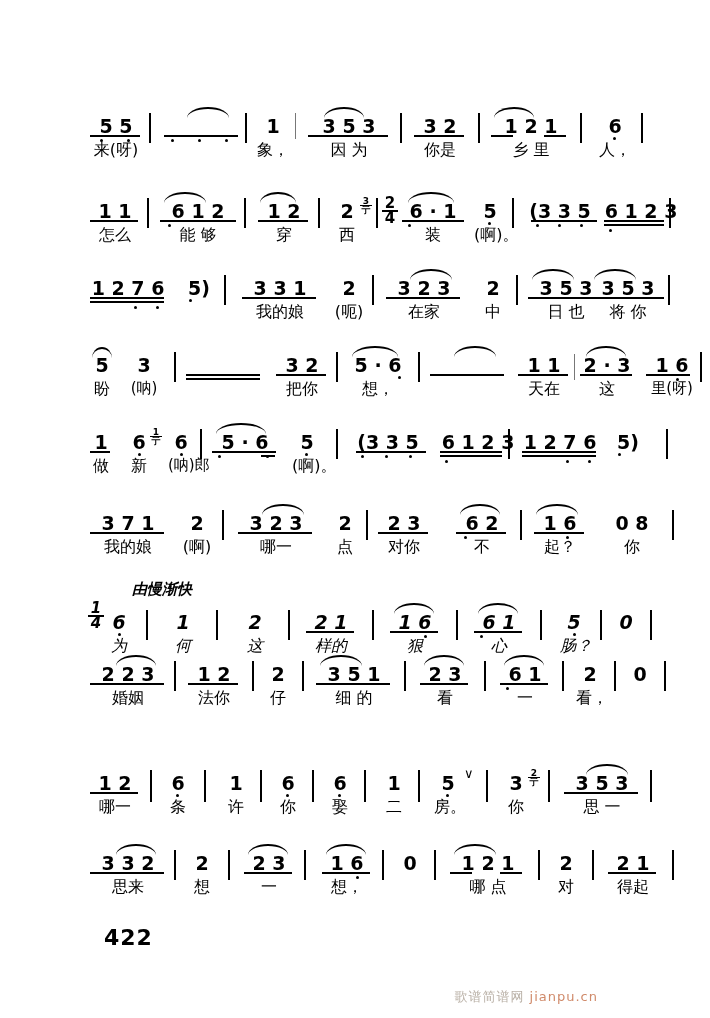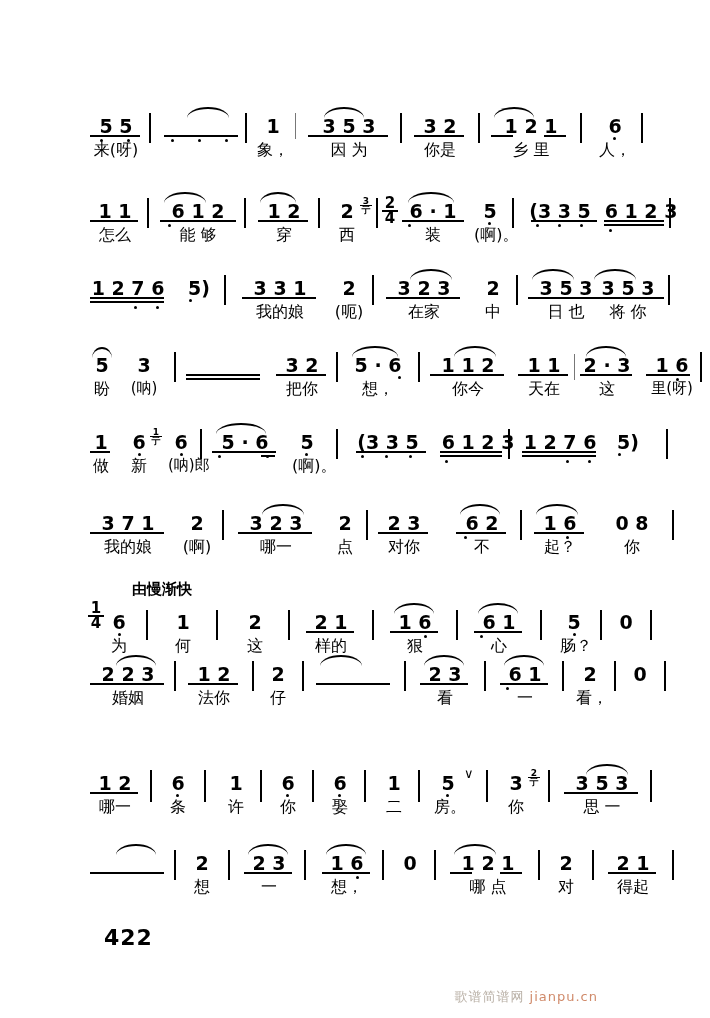--- a/index.html
+++ b/index.html
@@ -341,24 +341,20 @@
     <div class="bar" style="left:248px;top:7px;height:30px;"></div>
 
     <div class="cell" style="left:258px;top:10px;width:64px;">
       <div class="num">5 · 6</div>
       <div class="lyr">想，</div>
     </div>
     <div class="slur" style="left:264px;top:1px;width:46px;"></div>
     <div class="dotlow" style="left:310px;top:31px;"></div>
     <div class="bar" style="left:330px;top:7px;height:30px;"></div>
 
-    <div class="cell" style="left:340px;top:10px;width:80px;">
-      <div class="num">1 1 2</div>
-      <div class="lyr">你今</div>
-    </div>
     <div class="slur" style="left:366px;top:1px;width:42px;"></div>
     <div class="beam" style="left:342px;top:29px;width:74px;"></div>
 
     <div class="cell" style="left:428px;top:10px;width:56px;">
       <div class="num">1 1</div>
       <div class="lyr">天在</div>
     </div>
     <div class="beam" style="left:430px;top:29px;width:50px;"></div>
     <div class="bar light" style="left:486px;top:9px;height:26px;"></div>
 
@@ -500,21 +496,21 @@
     <div class="beam" style="left:446px;top:27px;width:50px;"></div>
     <div class="dotlow" style="left:478px;top:31px;"></div>
 
     <div class="cell" style="left:516px;top:8px;width:56px;">
       <div class="num">0 8</div>
       <div class="lyr">你</div>
     </div>
     <div class="bar" style="left:584px;top:5px;height:30px;"></div>
   </div>
 
-  <div class="system" style="top:580px;height:90px;">
+  <div class="system" style="top:580px;height:90px;font-style:italic;">
 
     <div class="tempo" style="left:44px;top:0px;">由慢渐快</div>
 
     <div class="timesig" style="left:0px;top:22px;width:16px;">
       <span class="tsnum">1</span>
       <span class="tsden">4</span>
     </div>
 
     <div class="cell" style="left:18px;top:32px;width:26px;">
       <div class="num">6</div>
@@ -589,20 +585,24 @@
     </div>
     <div class="beam" style="left:100px;top:27px;width:50px;"></div>
     <div class="bar" style="left:164px;top:5px;height:30px;"></div>
 
     <div class="cell" style="left:176px;top:8px;width:28px;">
       <div class="num">2</div>
       <div class="lyr">仔</div>
     </div>
     <div class="bar" style="left:214px;top:5px;height:30px;"></div>
 
+    <div class="cell" style="left:226px;top:8px;width:80px;">
+      <div class="num">3 5 1</div>
+      <div class="lyr">细  的</div>
+    </div>
     <div class="slur" style="left:232px;top:-1px;width:42px;"></div>
     <div class="beam" style="left:228px;top:27px;width:74px;"></div>
     <div class="bar" style="left:316px;top:5px;height:30px;"></div>
 
     <div class="cell" style="left:330px;top:8px;width:54px;">
       <div class="num">2 3</div>
       <div class="lyr">看</div>
     </div>
     <div class="slur" style="left:336px;top:-1px;width:40px;"></div>
     <div class="beam" style="left:332px;top:27px;width:48px;"></div>
@@ -693,20 +693,24 @@
       <div class="num">3 5 3</div>
       <div class="lyr">思  一</div>
     </div>
     <div class="slur" style="left:498px;top:-1px;width:42px;"></div>
     <div class="beam" style="left:476px;top:27px;width:74px;"></div>
     <div class="bar" style="left:562px;top:5px;height:32px;"></div>
   </div>
 
   <div class="system" style="top:845px;height:72px;">
 
+    <div class="cell" style="left:0px;top:8px;width:80px;">
+      <div class="num">3 3 2</div>
+      <div class="lyr">思来</div>
+    </div>
     <div class="slur" style="left:28px;top:-1px;width:40px;"></div>
     <div class="beam" style="left:2px;top:27px;width:74px;"></div>
     <div class="bar" style="left:86px;top:5px;height:30px;"></div>
 
     <div class="cell" style="left:100px;top:8px;width:28px;">
       <div class="num">2</div>
       <div class="lyr">想</div>
     </div>
     <div class="bar" style="left:140px;top:5px;height:30px;"></div>
 

